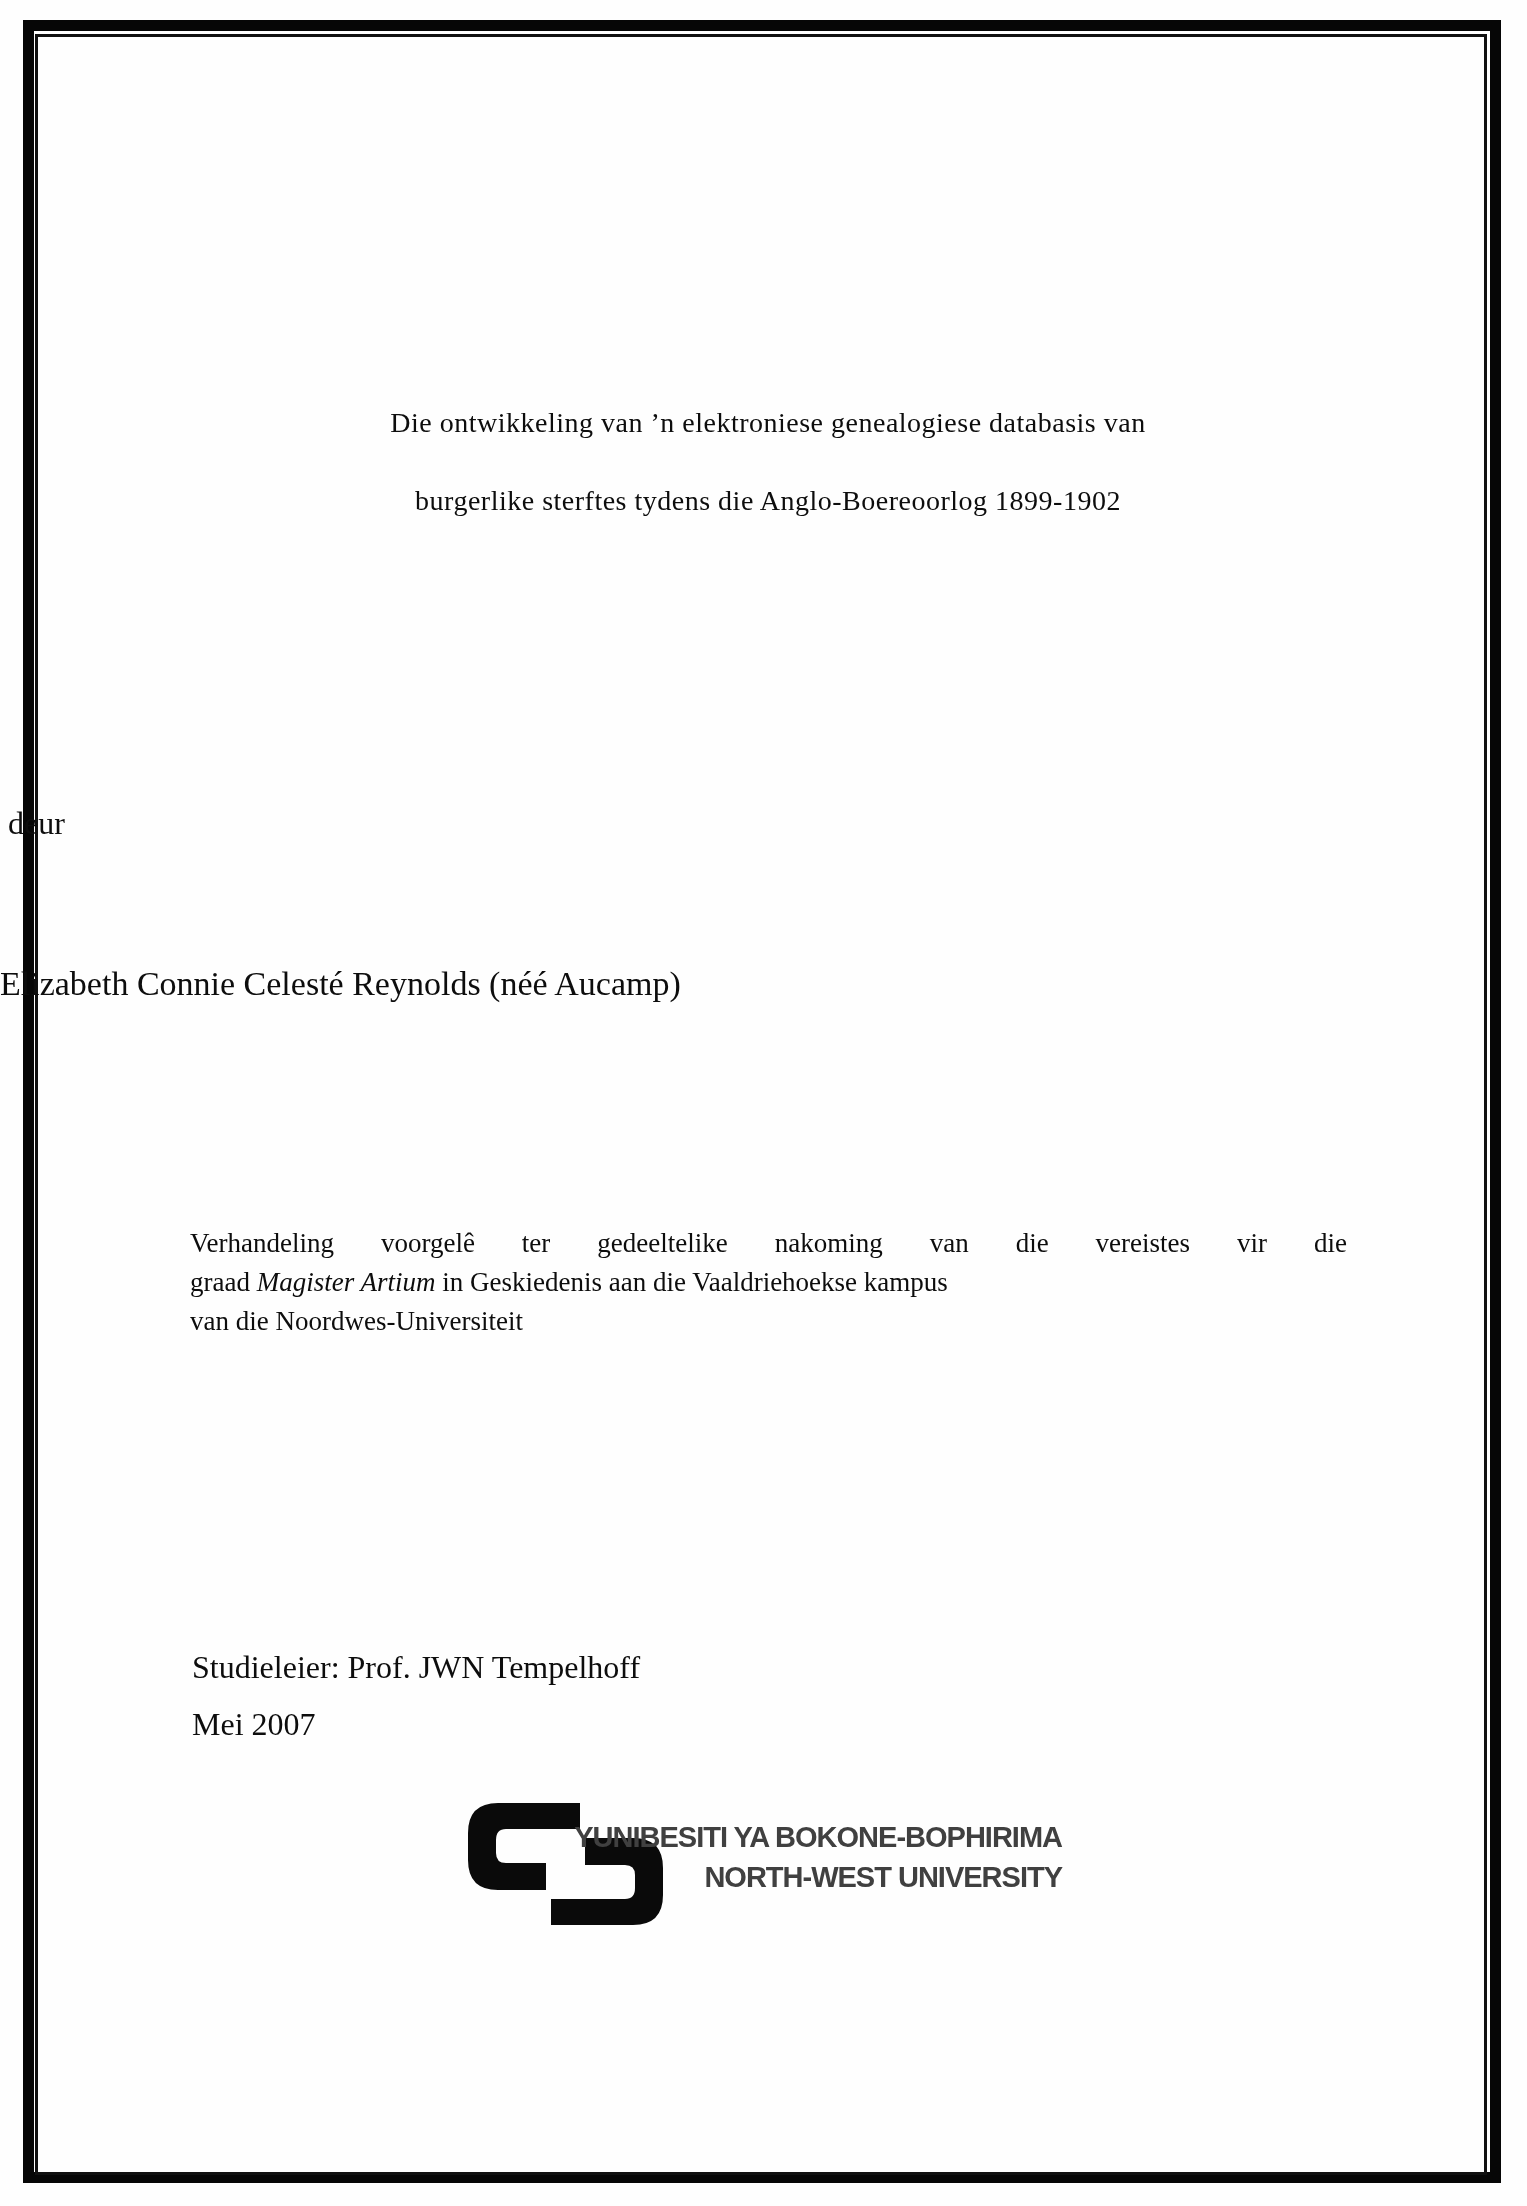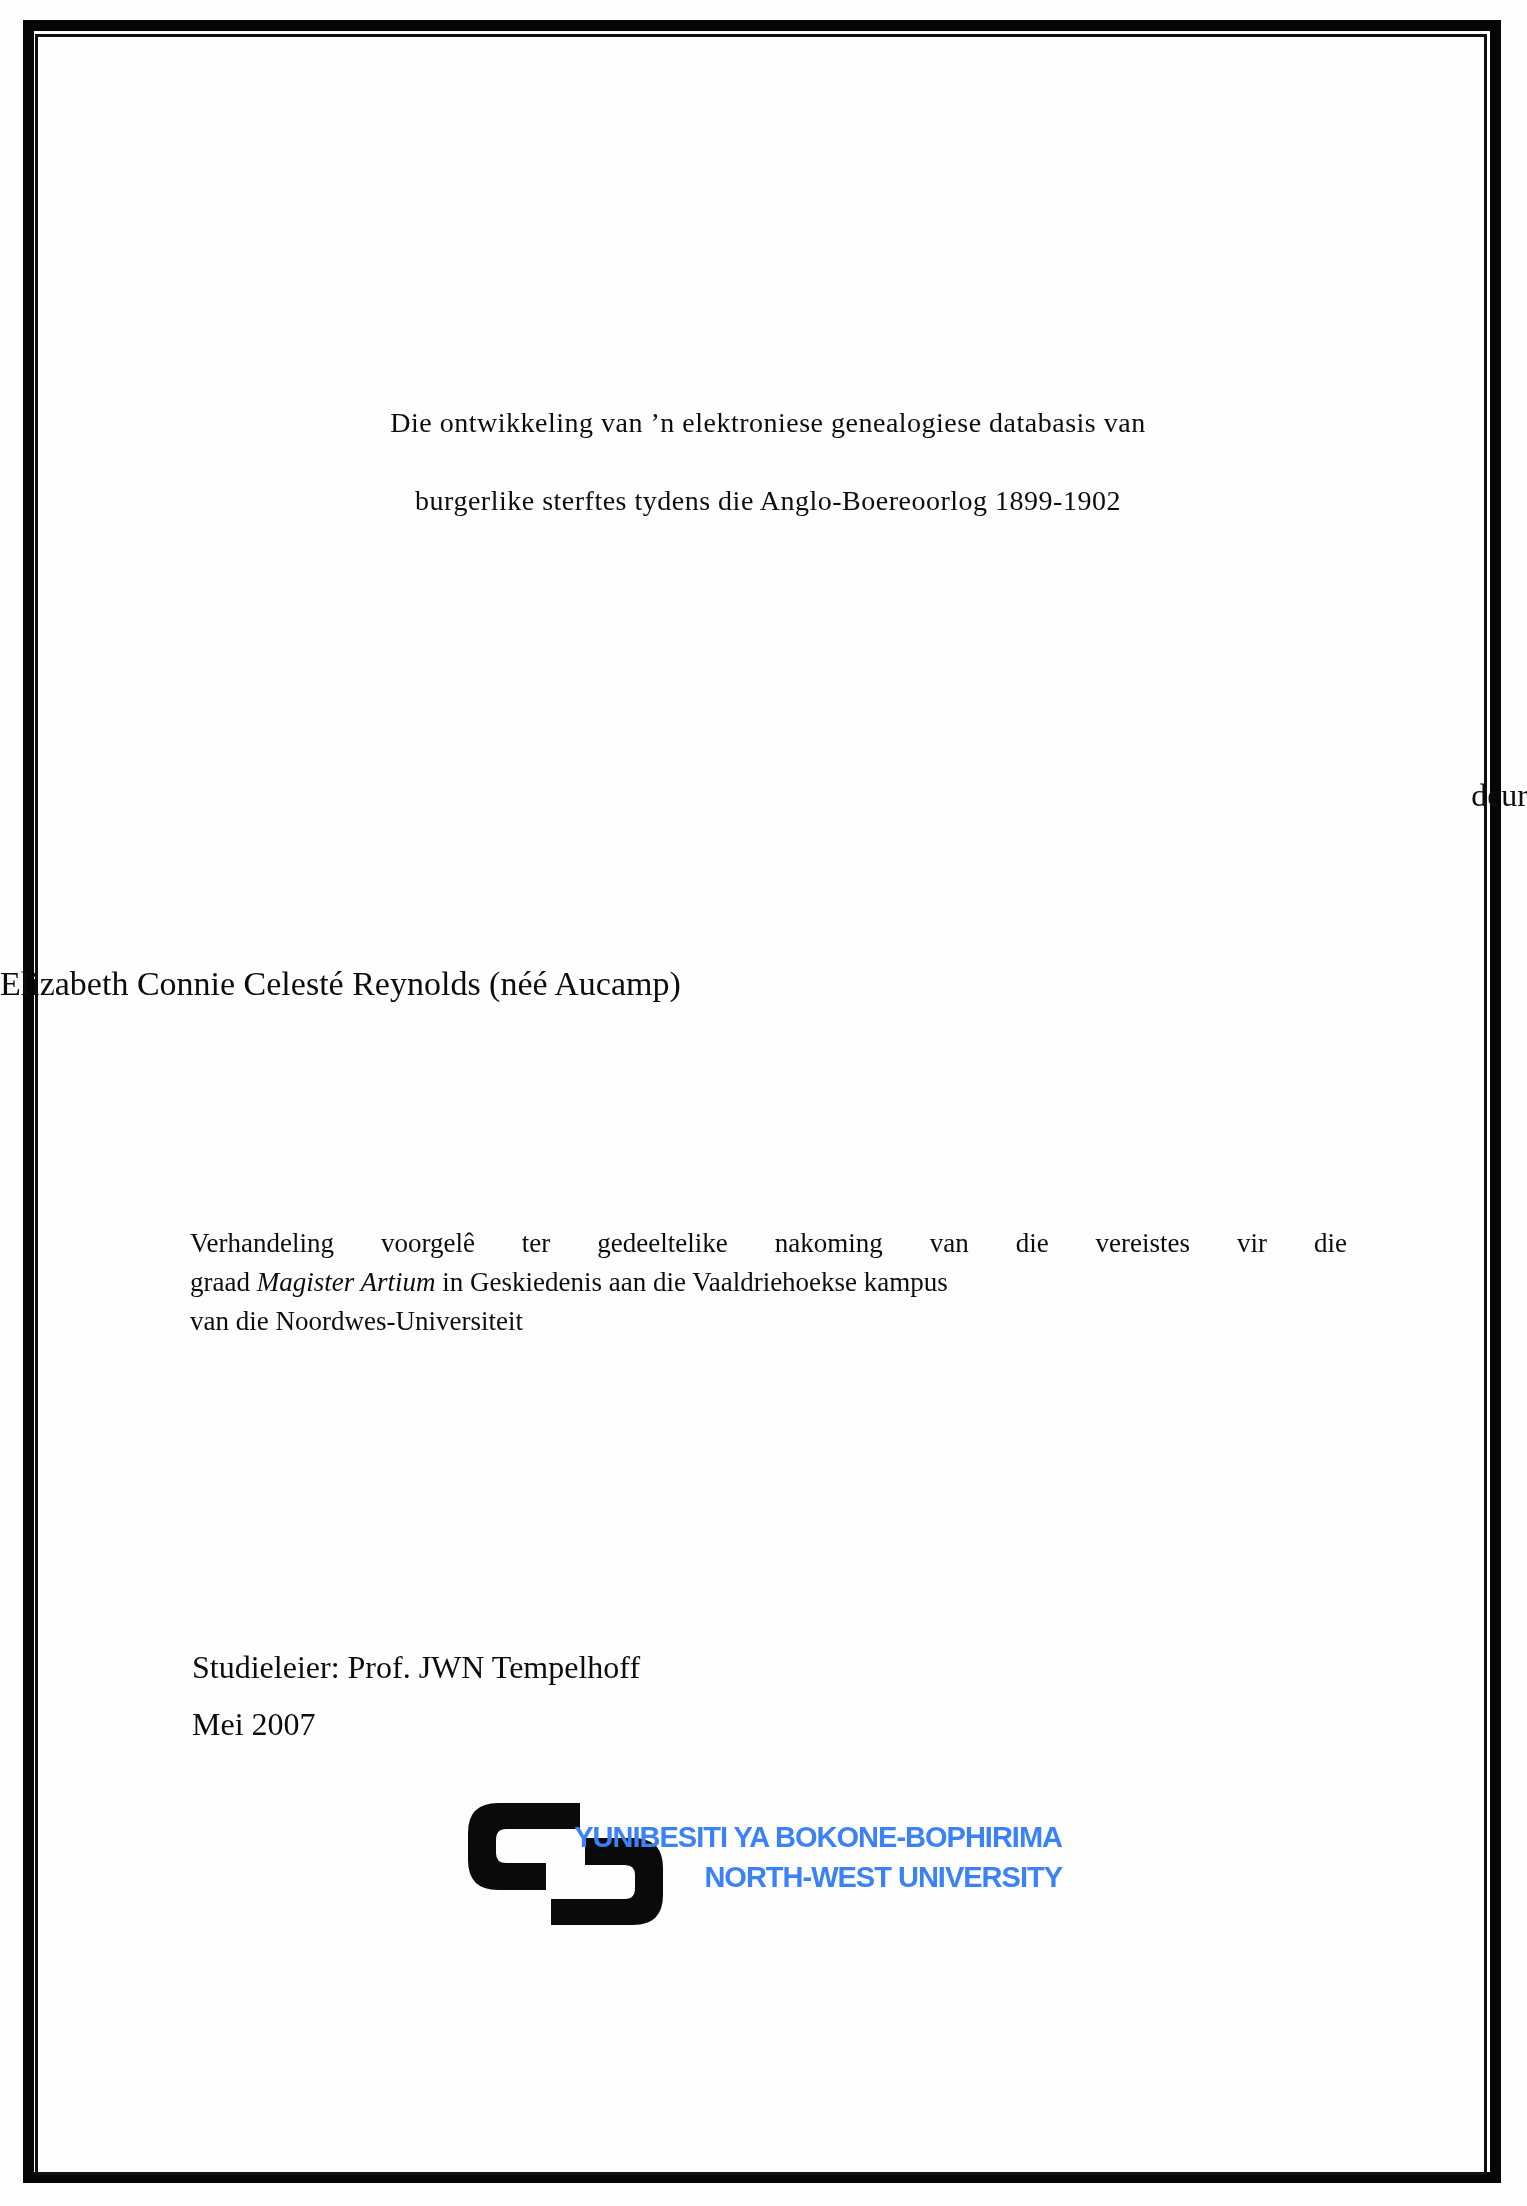--- a/index.html
+++ b/index.html
@@ -36,23 +36,23 @@
     left: 8px; top: 384px;
     width: 1520px;
     text-align: center;
     font-size: 28px;
     line-height: 78px;
     letter-spacing: 0.5px;
     white-space: nowrap;
   }
   .byline {
     position: absolute;
-    left: 8px; top: 778px;
+    left: 8px; top: 806px;
     width: 1520px;
-    text-align: right;
+    text-align: left;
     font-size: 32px;
     line-height: 34px;
   }
   .author {
     position: absolute;
     left: 0; top: 964px;
     width: 1520px;
     text-align: left;
     font-size: 34px;
     line-height: 40px;
@@ -90,21 +90,21 @@
   .logo-text {
     position: absolute;
     left: 542px; top: 1817px;
     width: 520px;
     text-align: right;
     font-family: "Liberation Sans", sans-serif;
     font-weight: bold;
     font-size: 29px;
     line-height: 40px;
     letter-spacing: -1px;
-    color: #3b82f6;
+    color: #404040;
     white-space: nowrap;
   }
 </style>
 </head>
 <body>
 
 <div class="page">
 
   <div class="frame-outer"></div>
   <div class="frame-inner"></div>

